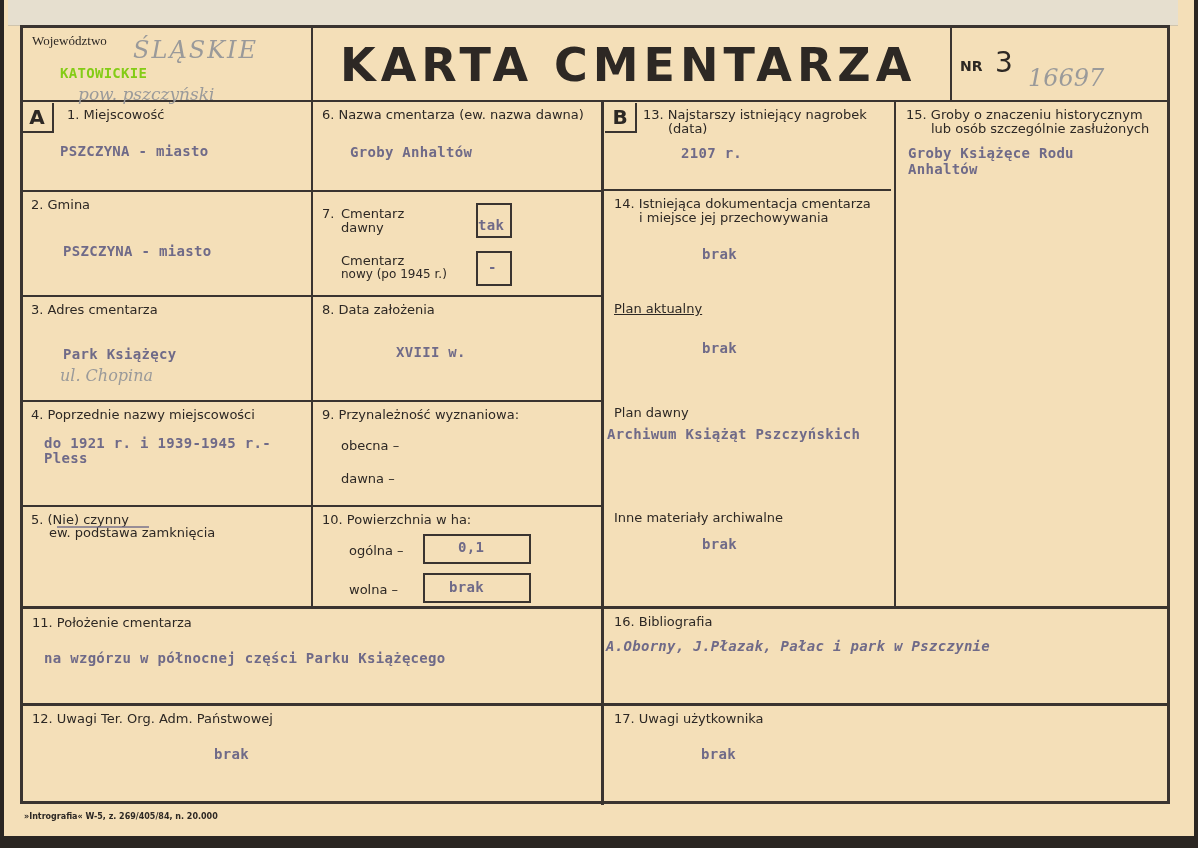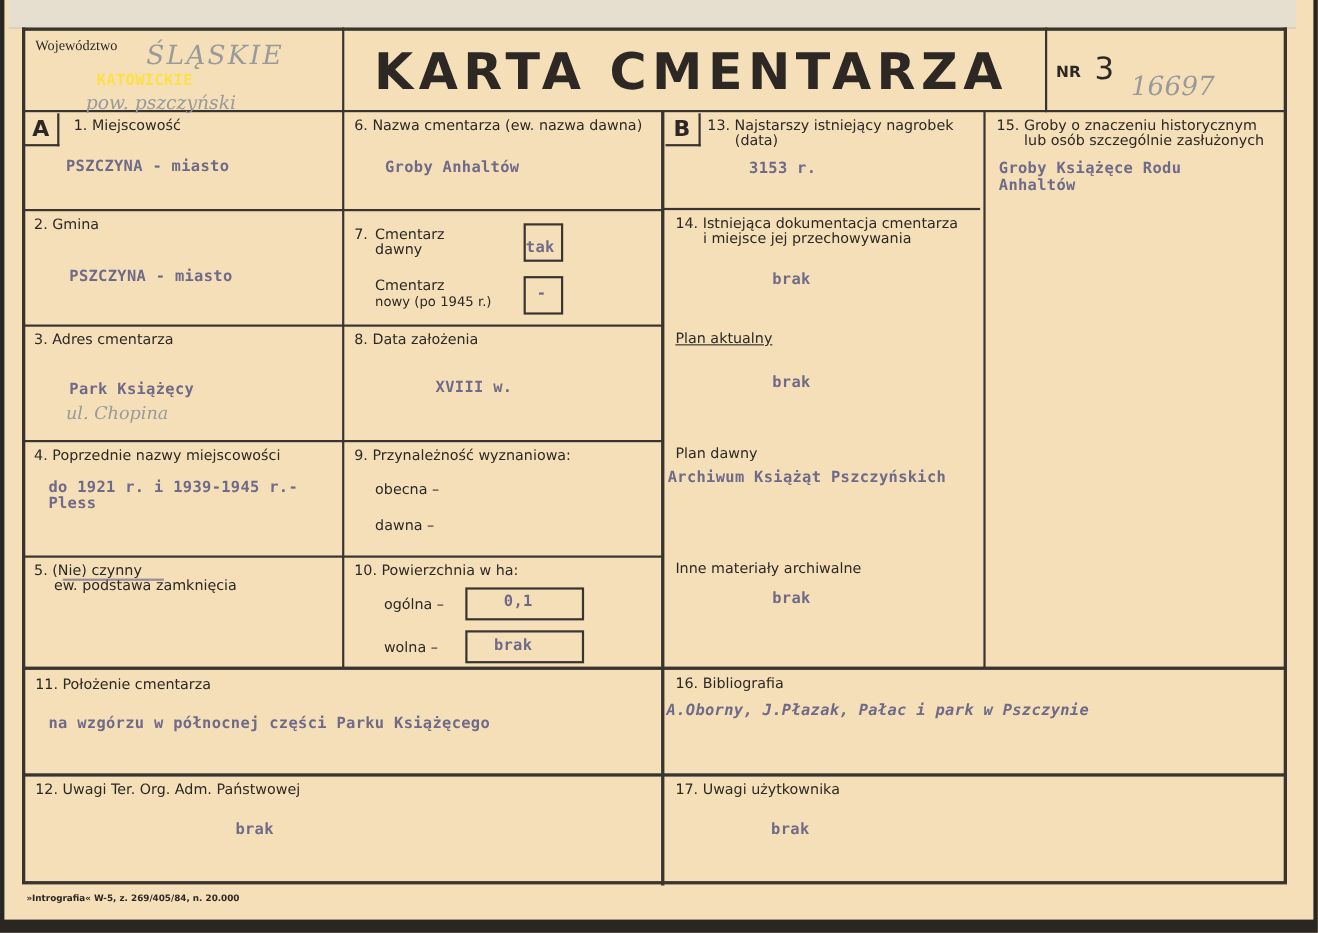--- a/index.html
+++ b/index.html
@@ -38,21 +38,21 @@
 <div class="line" style="left:20px;top:190px;width:583px;height:2px;"></div>
 <div class="line" style="left:20px;top:295px;width:583px;height:2px;"></div>
 <div class="line" style="left:20px;top:400px;width:583px;height:2px;"></div>
 <div class="line" style="left:20px;top:505px;width:583px;height:2px;"></div>
 <div class="line" style="left:603px;top:189px;width:288px;height:2px;"></div>
 <div class="line" style="left:20px;top:606px;width:1150px;height:3px;"></div>
 <div class="line" style="left:20px;top:703px;width:1150px;height:3px;"></div>
 
 <div class="lbl" style="left:32px;top:33px;font-family:Liberation Serif, serif;">Województwo</div>
 <div class="hand" style="left:133px;top:36px;font-size:24px;letter-spacing:2px;">ŚLĄSKIE</div>
-<div class="tw" style="left:60px;top:65px;color:#fde047;margin-left:28px;">KATOWICKIE</div>
+<div class="tw" style="left:60px;top:65px;color:#84cc16;">KATOWICKIE</div>
 <div class="hand" style="left:78px;top:84px;font-size:17px;">pow. pszczyński</div>
 <div class="title">KARTA CMENTARZA</div>
 <div class="nr-label">NR</div>
 <div class="nr-val">3</div>
 <div class="hand" style="left:1028px;top:64px;font-size:24px;">16697</div>
 
 <div class="sect" style="left:22px;top:103px;">A</div>
 <div class="lbl" style="left:67px;top:107px;">1. Miejscowość</div>
 <div class="tw" style="left:60px;top:143px;">PSZCZYNA - miasto</div>
 
@@ -101,21 +101,21 @@
 
 <div class="lbl" style="left:32px;top:615px;">11. Położenie cmentarza</div>
 <div class="tw" style="left:44px;top:650px;">na wzgórzu w północnej części Parku Książęcego</div>
 
 <div class="lbl" style="left:32px;top:711px;">12. Uwagi Ter. Org. Adm. Państwowej</div>
 <div class="tw" style="left:214px;top:746px;">brak</div>
 
 <div class="sect" style="left:605px;top:103px;">B</div>
 <div class="lbl" style="left:643px;top:107px;">13. Najstarszy istniejący nagrobek</div>
 <div class="lbl" style="left:668px;top:121px;">(data)</div>
-<div class="tw" style="left:681px;top:145px;">3153 r.</div>
+<div class="tw" style="left:681px;top:145px;">2107 r.</div>
 
 <div class="lbl" style="left:614px;top:196px;">14. Istniejąca dokumentacja cmentarza</div>
 <div class="lbl" style="left:639px;top:210px;">i miejsce jej przechowywania</div>
 <div class="tw" style="left:702px;top:246px;">brak</div>
 
 <div class="lbl" style="left:614px;top:301px;text-decoration:underline;">Plan aktualny</div>
 <div class="tw" style="left:702px;top:340px;">brak</div>
 
 <div class="lbl" style="left:614px;top:405px;">Plan dawny</div>
 <div class="tw" style="left:607px;top:426px;">Archiwum Książąt Pszczyńskich</div>

